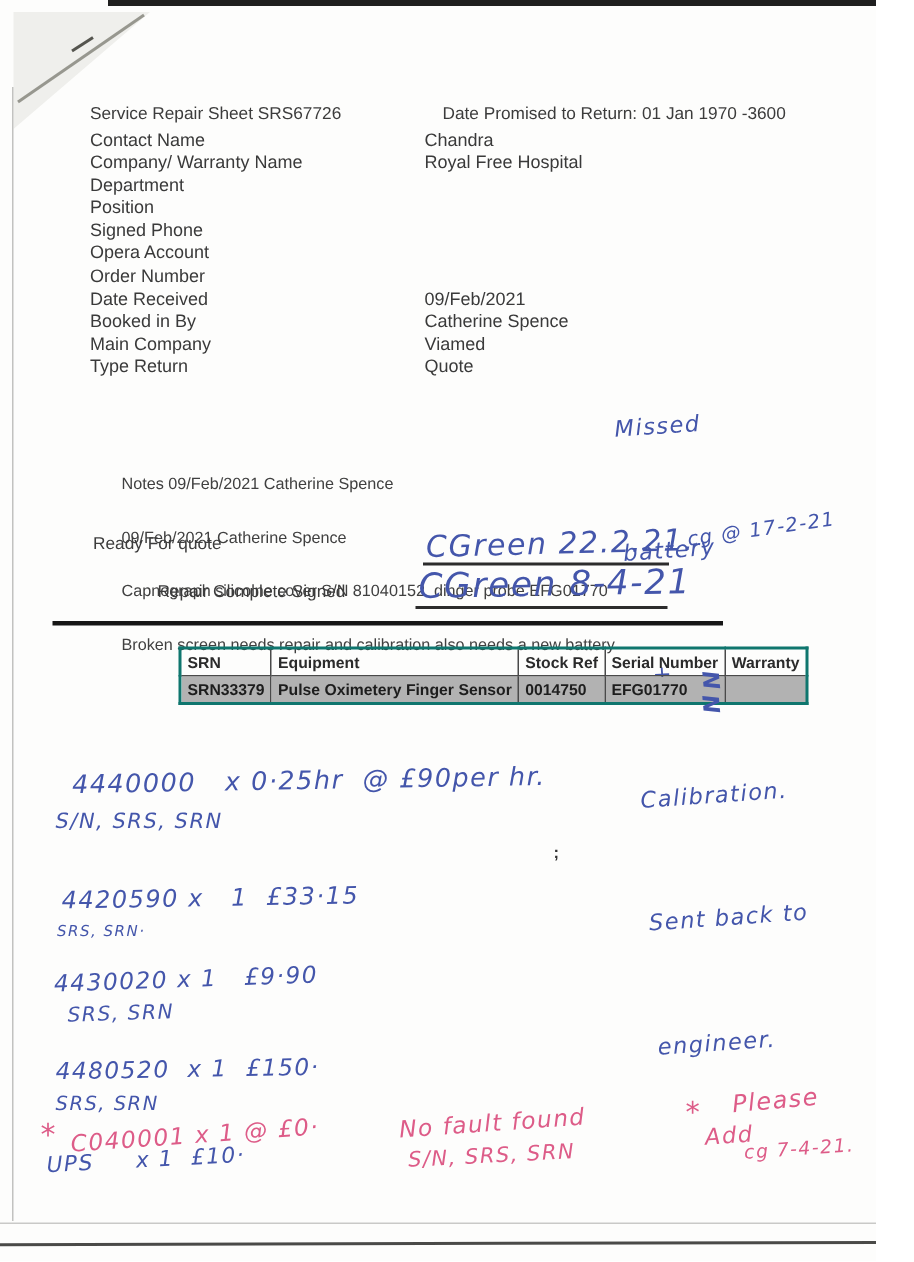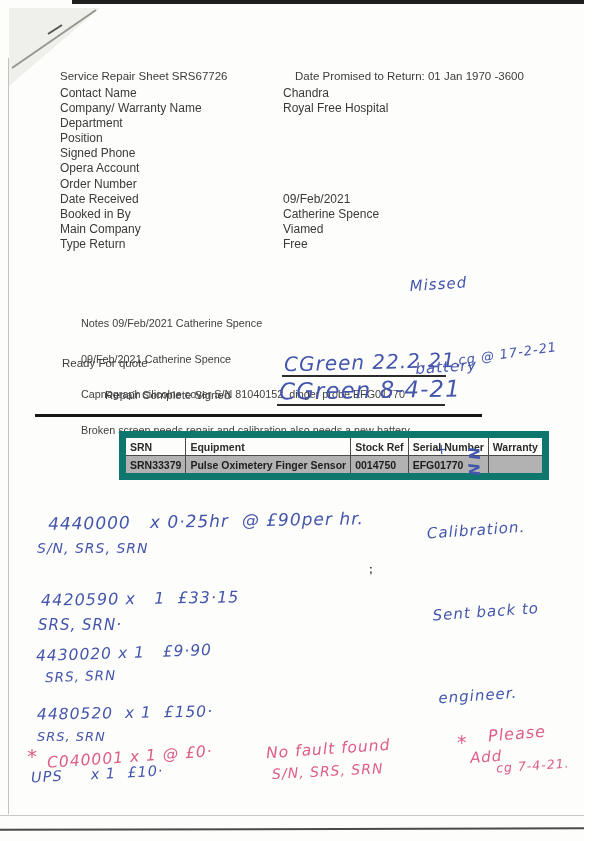--- a/index.html
+++ b/index.html
@@ -30,32 +30,32 @@
   .hw{font-family:"DejaVu Sans",sans-serif;font-style:italic;letter-spacing:1px;white-space:pre;}
   .blue{color:#4456ab;}
   .pink{color:#dd5c88;}
   #sig1{left:284px;top:350px;font-size:20px;transform:rotate(-1.5deg);}
   #sig2{left:279px;top:377px;font-size:23px;transform:rotate(-1deg);}
   .side-note{position:absolute;left:424px;top:214px;font-size:15px;line-height:27.5px;transform:rotate(-4deg);}
   #sideSig{left:458px;top:346px;font-size:13px;transform:rotate(-8deg);}
   
   .equip-table{position:absolute;left:119px;top:431px;border-collapse:collapse;font-size:10.5px;color:#262626;}
   .equip-table th,.equip-table td{border:1px solid #4a4a4a;padding:1px 4px;text-align:left;height:15px;white-space:nowrap;overflow:hidden;}
-  .equip-table{border:7px solid #0f766e;padding-left:20px;}
+  .equip-table{border:2px solid #0f766e;padding-left:20px;}
   .equip-table th{font-weight:bold;color:#2b2b2b;}
   .row-hl td{background:#b2b2b2;font-weight:bold;color:#1d1d1d;}
   .wmark{position:absolute;font-size:15px;transform:rotate(85deg);font-weight:bold;}
   #wm1{left:467px;top:445px;}
   #wm2{left:467px;top:461px;}
   
   #c1{left:48px;top:511px;font-size:17px;transform:rotate(-1deg);}
   #c1r{left:37px;top:540px;font-size:14px;}
   #speck{left:369px;top:563px;font-size:11px;color:#333;font-weight:bold;}
   #c2{left:41px;top:589px;font-size:16px;transform:rotate(-1deg);}
-  #c2r{left:38px;top:616px;font-size:15px;}
+  #c2r{left:38px;top:616px;font-size:10px;}
   #c3{left:36px;top:644px;font-size:15.5px;transform:rotate(-2deg);}
   #c3r{left:45px;top:668px;font-size:13.5px;transform:rotate(-2deg);}
   #c4{left:37px;top:704px;font-size:15.5px;transform:rotate(-1deg);}
   #c4r{left:37px;top:729px;font-size:13px;}
   #nfStar{left:27px;top:744px;font-size:20px;}
   #nf{left:47px;top:748px;font-size:15.5px;transform:rotate(-4deg);}
   #nfNote{left:266px;top:740px;font-size:15.5px;transform:rotate(-4deg);}
   #nfRefs{left:272px;top:763px;font-size:14px;transform:rotate(-3deg);}
   #ups{left:31px;top:766px;font-size:14.5px;transform:rotate(-3deg);}
   #plStar{left:457px;top:731px;font-size:19px;}
@@ -85,21 +85,21 @@
     <div class="frow"><span class="flabel">Contact Name</span><span class="fvalue">Chandra</span></div>
     <div class="frow"><span class="flabel">Company/ Warranty Name</span><span class="fvalue">Royal Free Hospital</span></div>
     <div class="frow"><span class="flabel">Department</span><span class="fvalue"></span></div>
     <div class="frow"><span class="flabel">Position</span><span class="fvalue"></span></div>
     <div class="frow"><span class="flabel">Signed Phone</span><span class="fvalue"></span></div>
     <div class="frow"><span class="flabel">Opera Account</span><span class="fvalue"></span></div>
     <div class="frow"><span class="flabel">Order Number</span><span class="fvalue"></span></div>
     <div class="frow"><span class="flabel">Date Received</span><span class="fvalue">09/Feb/2021</span></div>
     <div class="frow"><span class="flabel">Booked in By</span><span class="fvalue">Catherine Spence</span></div>
     <div class="frow"><span class="flabel">Main Company</span><span class="fvalue">Viamed</span></div>
-    <div class="frow"><span class="flabel">Type Return</span><span class="fvalue">Free</span></div>
+    <div class="frow"><span class="flabel">Type Return</span><span class="fvalue">Quote</span></div>
   </div>
 
   <div class="notes">
     <div>Notes 09/Feb/2021 Catherine Spence</div>
     <div>09/Feb/2021 Catherine Spence</div>
     <div>Capnograph silicolne cover S/N 81040152  dinger probe EFG01770</div>
     <div>Broken screen needs repair and calibration also needs a new battery</div>
   </div>
 
   <div class="side-note hw blue">

